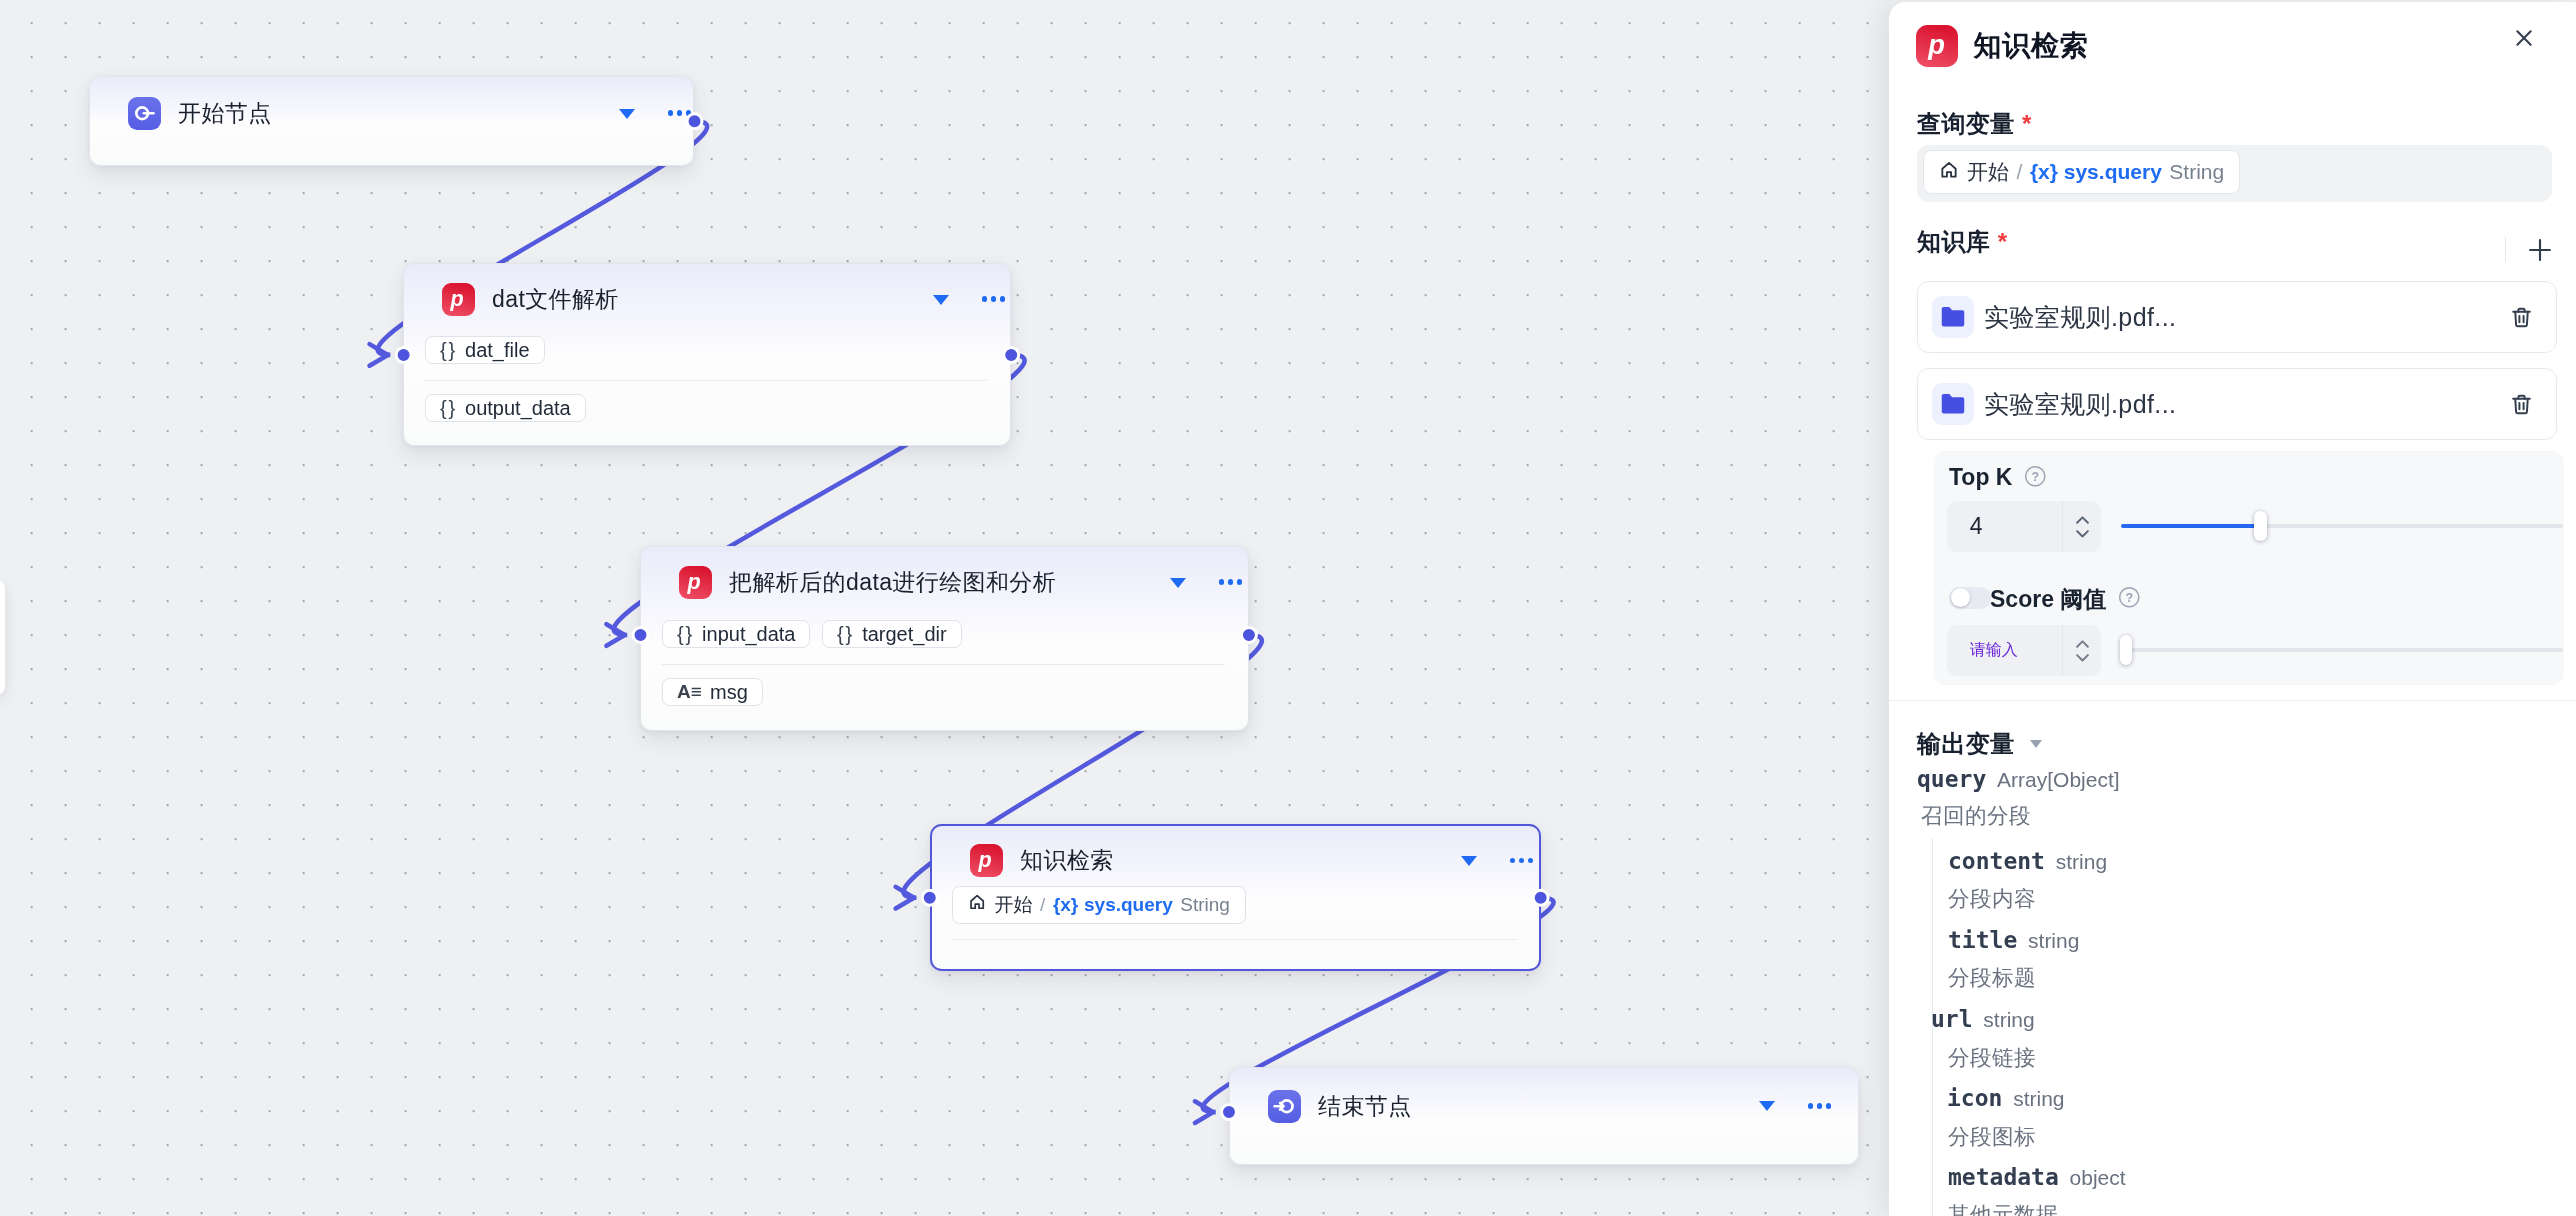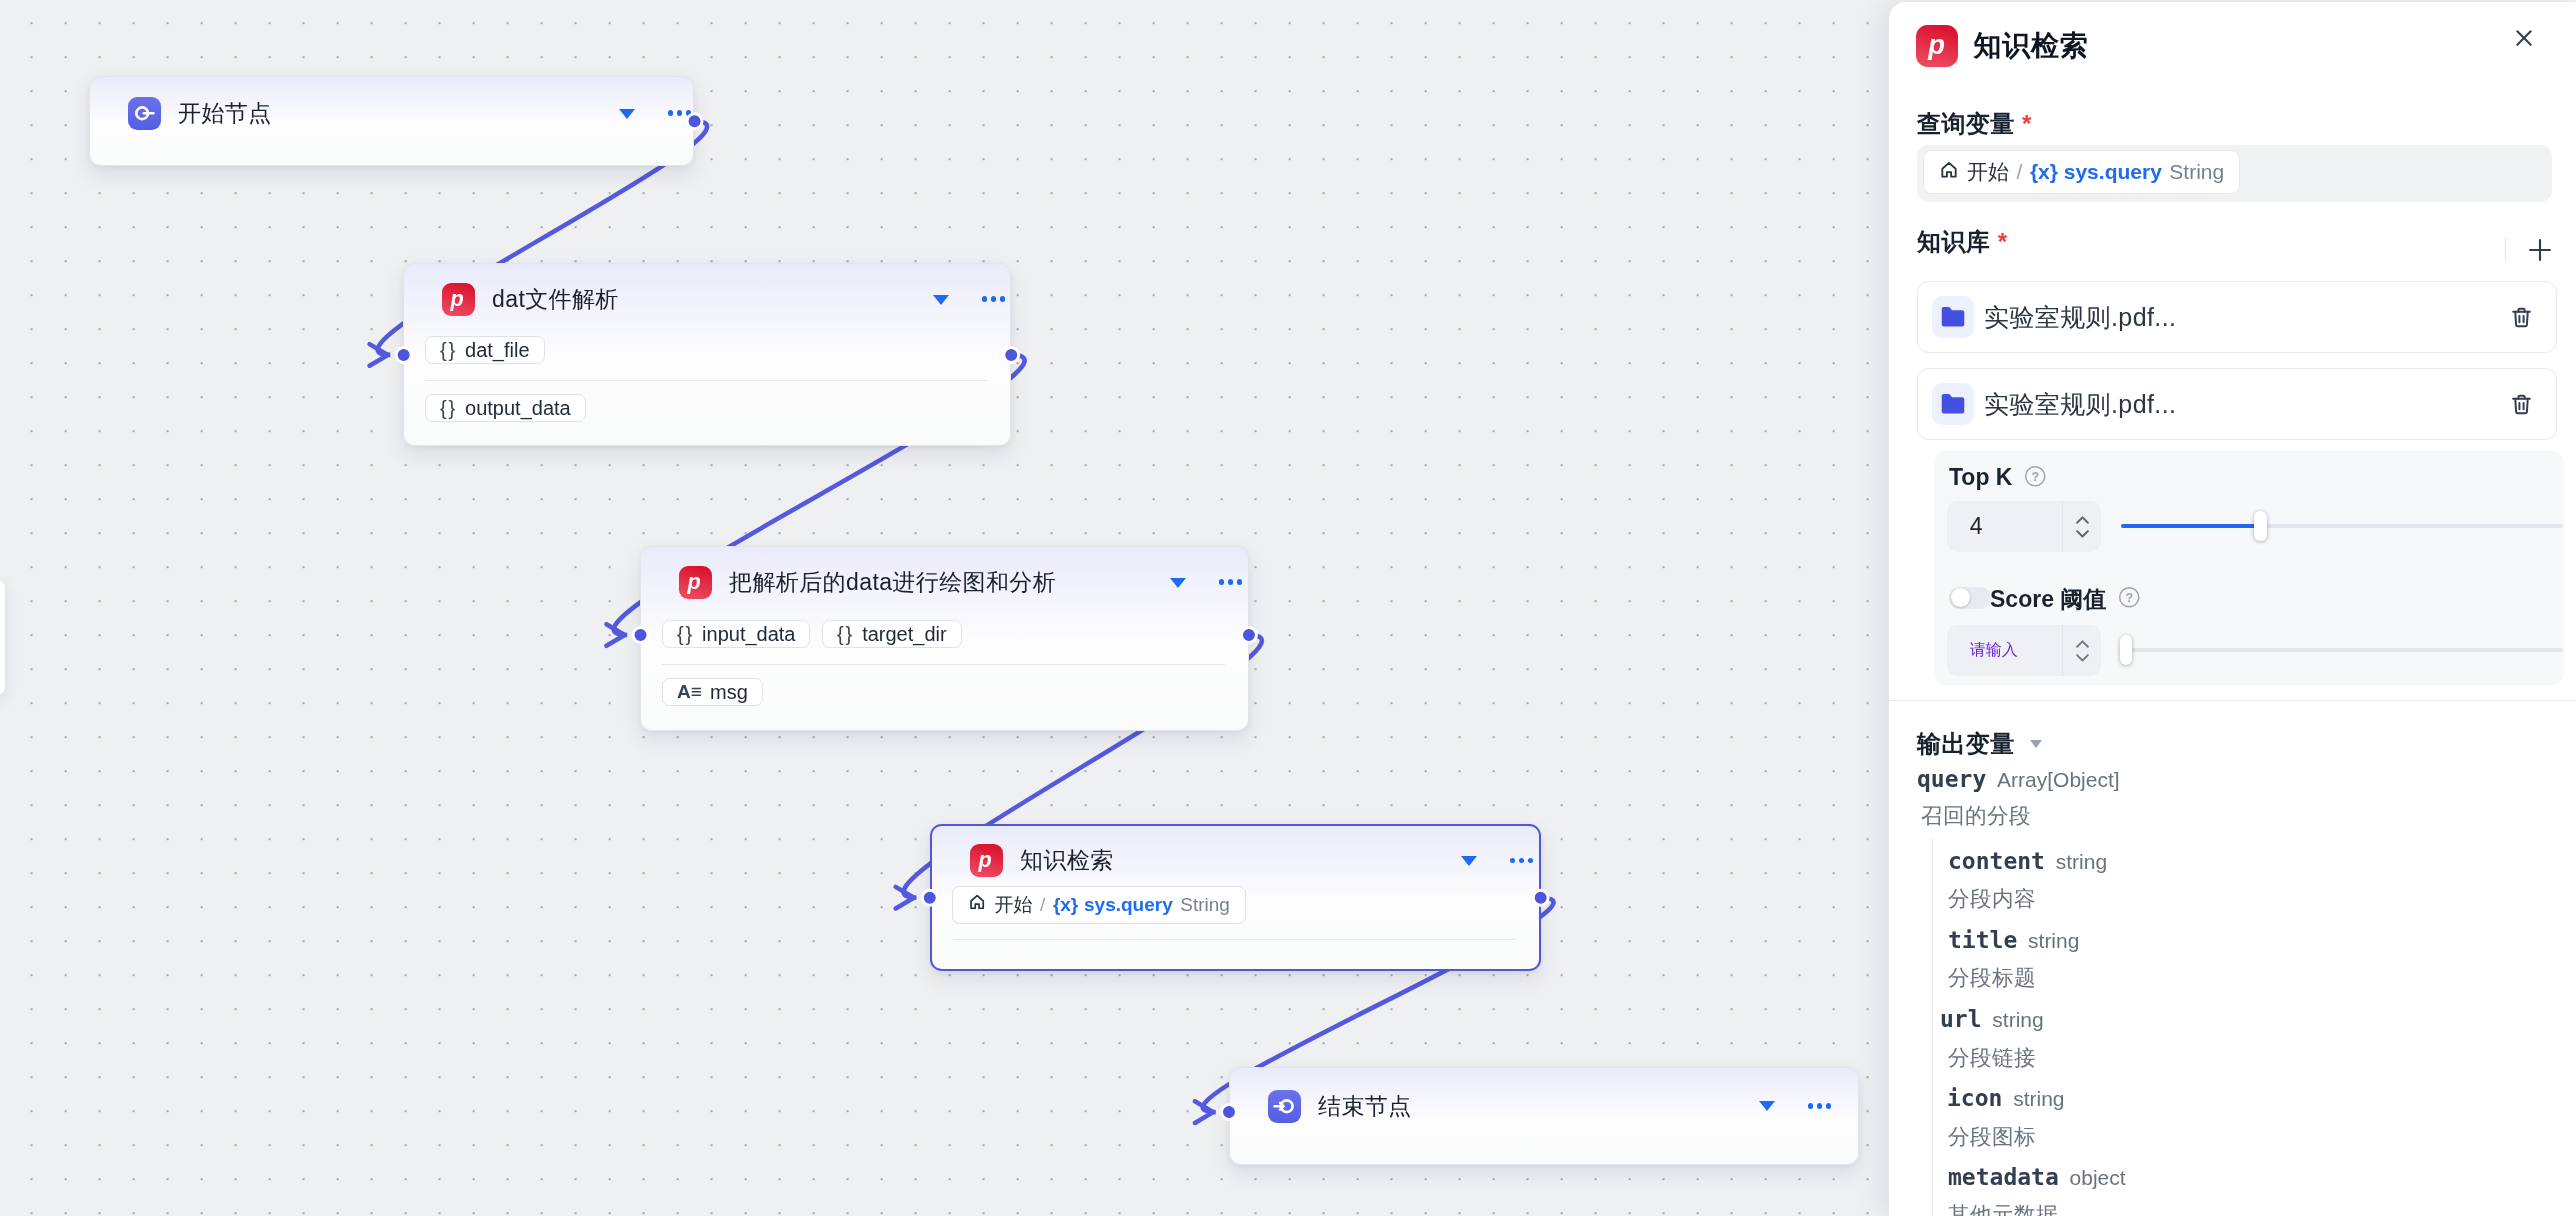--- a/index.html
+++ b/index.html
@@ -419,21 +419,21 @@
     <span class="vt">string</span>
   </div>
   <div class="vdesc" style="left:59px; top:882px;">分段内容</div>
 
   <div class="vrow" style="left:59px; top:925px;">
     <span class="vn mono">title</span>
     <span class="vt">string</span>
   </div>
   <div class="vdesc" style="left:59px; top:961px;">分段标题</div>
 
-  <div class="vrow" style="left:51px; top:1004px;text-align:center;">
+  <div class="vrow" style="left:42px; top:1004px;text-align:center;">
     <span class="vn mono">url</span>
     <span class="vt">string</span>
   </div>
   <div class="vdesc" style="left:59px; top:1041px;">分段链接</div>
 
   <div class="vrow" style="left:58px; top:1083px;">
     <span class="vn mono">icon</span>
     <span class="vt">string</span>
   </div>
   <div class="vdesc" style="left:59px; top:1120px;">分段图标</div>

